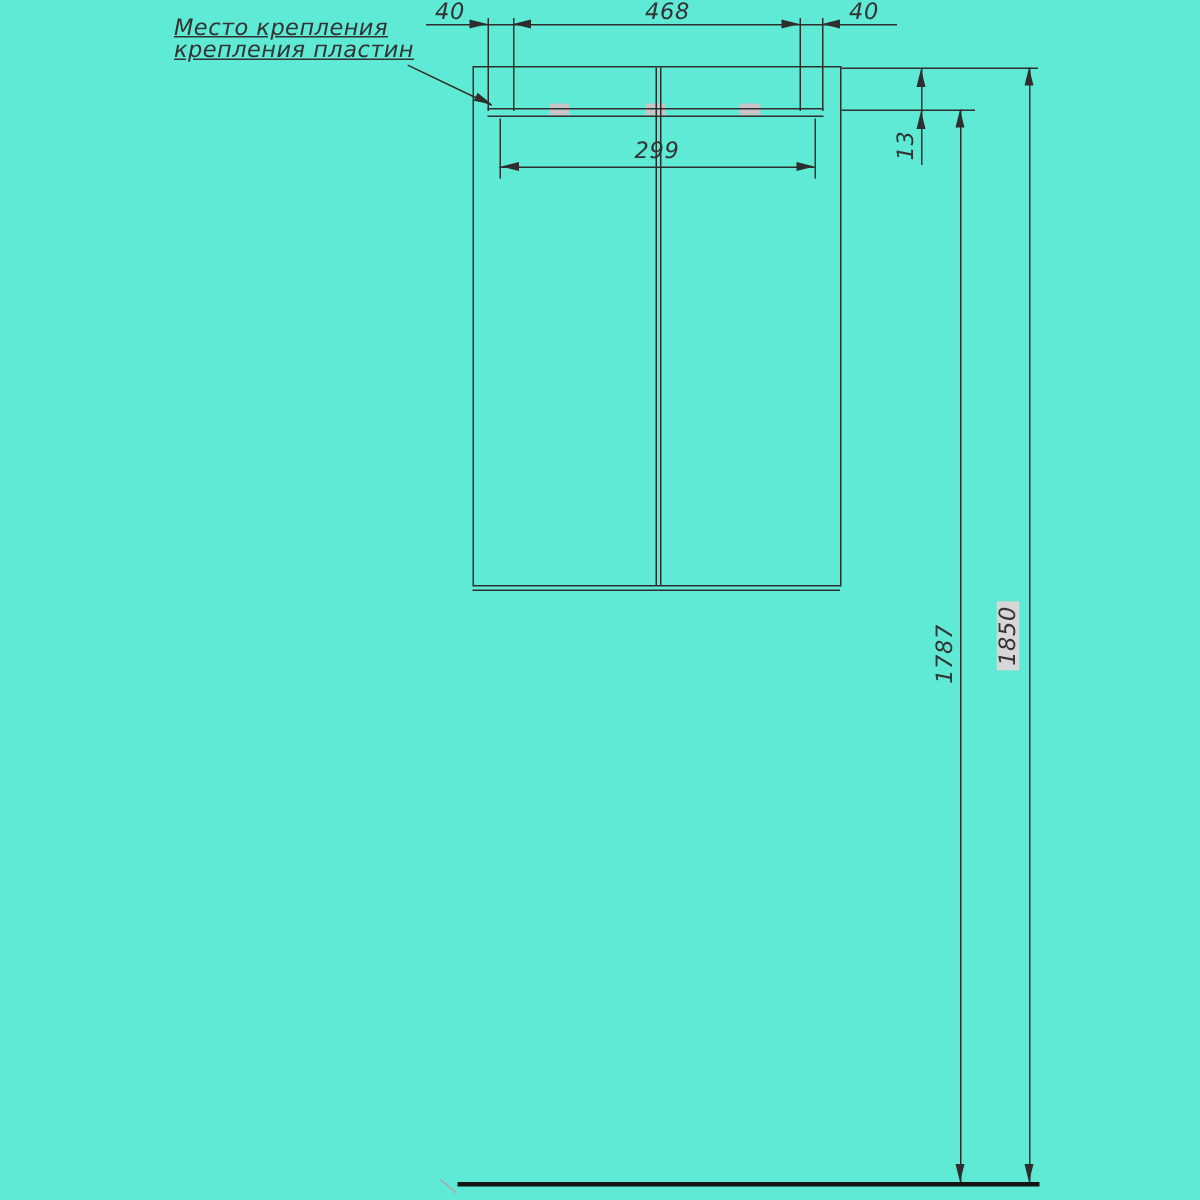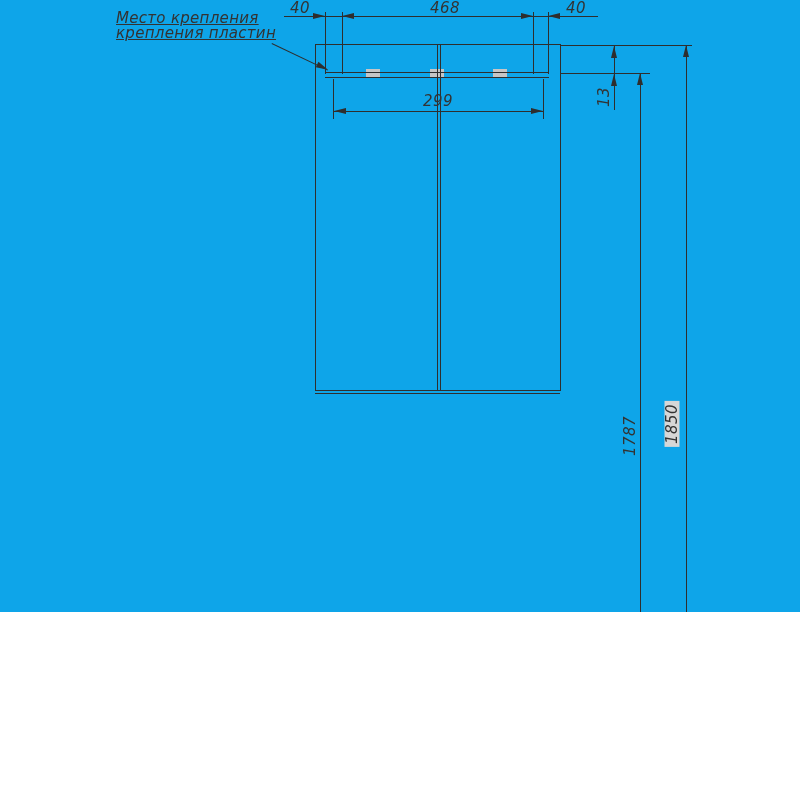--- a/index.html
+++ b/index.html
@@ -1,17 +1,17 @@
 <!DOCTYPE html>
 <html><head>
 <meta charset="utf-8">
 <style>
   html,body{margin:0;padding:0;background:#ffffff;}
   #canvas{
-    position:relative;width:800px;height:612px;background:#0ea5e9;overflow:hidden;
+    position:relative;width:800px;height:800px;background:#5eead4;overflow:hidden;
     font-family:"DejaVu Sans",sans-serif;
   }
   .hline{position:absolute;height:1px;background:#2e2e2e;}
   .vline{position:absolute;width:1px;background:#2e2e2e;}
   .thick{height:3px;background:#151515;}
   .outline{position:absolute;border:1px solid #2e2e2e;background:transparent;}
   .plate{position:absolute;background:#c6c6c6;}
   .arrow{position:absolute;width:0;height:0;}
   .arrow.r{border-left:12px solid #2e2e2e;border-top:3px solid transparent;border-bottom:3px solid transparent;}
   .arrow.l{border-right:12px solid #2e2e2e;border-top:3px solid transparent;border-bottom:3px solid transparent;}

